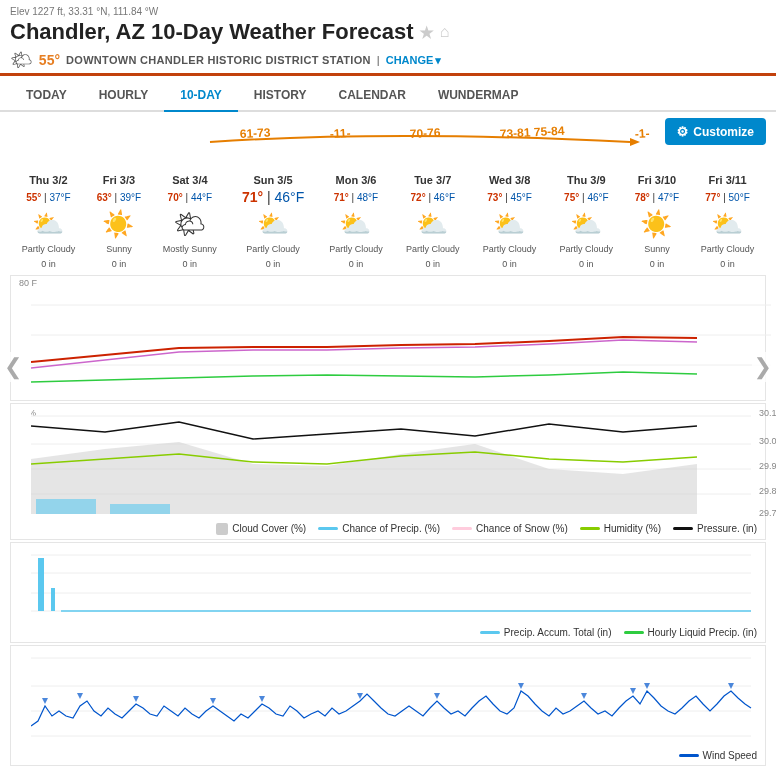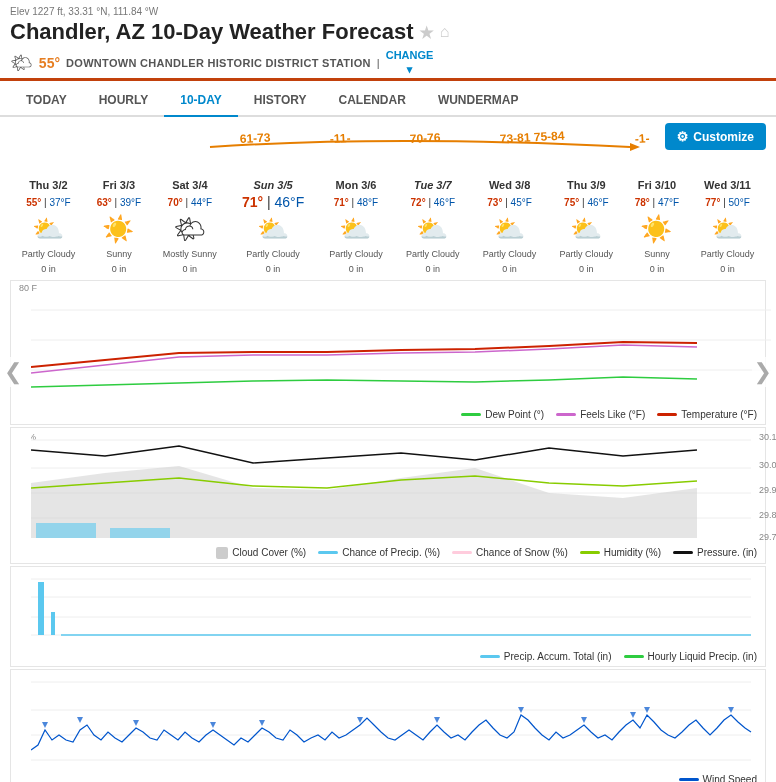--- a/index.html
+++ b/index.html
@@ -6,21 +6,21 @@
     body { font-family: Arial, sans-serif; background: #fff; width: 776px; font-size: 12px; color: #333; }
 
     .top-bar { padding: 6px 10px 2px; border-bottom: 3px solid #c2410c; }
     .elev { font-size: 10px; color: #777; margin-bottom: 2px; }
     .city-title { font-size: 22px; font-weight: bold; color: #222; display: flex; align-items: center; gap: 6px; }
     .star-icon { color: #ccc; font-size: 16px; }
     .home-icon { color: #ccc; font-size: 16px; }
     .station-row { display: flex; align-items: center; gap: 6px; margin-top: 4px; font-size: 11px; color: #555; }
     .temp-badge { color: #e67e22; font-weight: bold; font-size: 14px; }
     .station-name { color: #555; font-weight: bold; letter-spacing: 0.3px; }
-    .change-link { color: #0088cc; font-weight: bold; font-size: 11px; cursor: pointer; display: flex; align-items: center; gap: 2px; flex-direction: column; }
+    .change-link { color: #0088cc; font-weight: bold; font-size: 11px; cursor: pointer; display: flex; align-items: center; gap: 2px; }
     .sun-icon { font-size: 18px; }
 
     .nav-tabs { display: flex; border-bottom: 2px solid #ddd; padding: 0 10px; margin-top: 4px; }
     .nav-tab { padding: 8px 16px; font-size: 12px; font-weight: bold; color: #555; cursor: pointer; border-bottom: 2px solid transparent; margin-bottom: -2px; }
     .nav-tab.active { color: #0088cc; border-bottom: 2px solid #0088cc; }
 
     .content-area { padding: 6px 10px; position: relative; }
 
     .customize-btn { position: absolute; right: 10px; top: 6px; background: #0088cc; color: #fff; border: none; border-radius: 4px; padding: 6px 12px; font-size: 12px; font-weight: bold; cursor: pointer; display: flex; align-items: center; gap: 5px; z-index: 10; }
     .customize-btn .gear { font-size: 13px; }
@@ -86,27 +86,27 @@
     <span class="gear">⚙</span>
     <span>Customize</span>
   </button>
 
   <table class="days-table" style="margin-top:55px;">
     <tbody id="days-tbody">
         <tr>
           <td style="font-weight:bold;font-size:11px;color:#333;text-align:center;padding:1px 2px;">Thu 3/2</td>
           <td style="font-weight:bold;font-size:11px;color:#333;text-align:center;padding:1px 2px;">Fri 3/3</td>
           <td style="font-weight:bold;font-size:11px;color:#333;text-align:center;padding:1px 2px;">Sat 3/4</td>
-          <td style="font-weight:bold;font-size:11px;color:#333;text-align:center;padding:1px 2px;font-style:italic;">Sun 3/5</td>
+          <td style="font-weight:bold;font-size:11px;color:#333;text-align:center;padding:1px 2px;">Sun 3/5</td>
           <td style="font-weight:bold;font-size:11px;color:#333;text-align:center;padding:1px 2px;">Mon 3/6</td>
-          <td style="font-weight:bold;font-size:11px;color:#333;text-align:center;padding:1px 2px;font-style:italic;">Tue 3/7</td>
+          <td style="font-weight:bold;font-size:11px;color:#333;text-align:center;padding:1px 2px;">Tue 3/7</td>
           <td style="font-weight:bold;font-size:11px;color:#333;text-align:center;padding:1px 2px;">Wed 3/8</td>
           <td style="font-weight:bold;font-size:11px;color:#333;text-align:center;padding:1px 2px;">Thu 3/9</td>
           <td style="font-weight:bold;font-size:11px;color:#333;text-align:center;padding:1px 2px;">Fri 3/10</td>
-          <td style="font-weight:bold;font-size:11px;color:#333;text-align:center;padding:1px 2px;">Wed 3/11</td>
+          <td style="font-weight:bold;font-size:11px;color:#333;text-align:center;padding:1px 2px;">Fri 3/11</td>
         </tr>
         <tr>
           <td style="text-align:center;font-size:10px;"><span style="color:#cc3300;font-weight:bold;">55°</span> | <span style="color:#0055aa;">37°F</span></td>
           <td style="text-align:center;font-size:10px;"><span style="color:#cc3300;font-weight:bold;">63°</span> | <span style="color:#0055aa;">39°F</span></td>
           <td style="text-align:center;font-size:10px;"><span style="color:#cc3300;font-weight:bold;">70°</span> | <span style="color:#0055aa;">44°F</span></td>
           <td style="text-align:center;font-size:14px;"><span style="color:#cc3300;font-weight:bold;">71°</span> | <span style="color:#0055aa;">46°F</span></td>
           <td style="text-align:center;font-size:10px;"><span style="color:#cc3300;font-weight:bold;">71°</span> | <span style="color:#0055aa;">48°F</span></td>
           <td style="text-align:center;font-size:10px;"><span style="color:#cc3300;font-weight:bold;">72°</span> | <span style="color:#0055aa;">46°F</span></td>
           <td style="text-align:center;font-size:10px;"><span style="color:#cc3300;font-weight:bold;">73°</span> | <span style="color:#0055aa;">45°F</span></td>
           <td style="text-align:center;font-size:10px;"><span style="color:#cc3300;font-weight:bold;">75°</span> | <span style="color:#0055aa;">46°F</span></td>
@@ -167,34 +167,20 @@
         <line x1="0" y1="15" x2="740" y2="15" stroke="#eee" stroke-width="1"></line>
         <line x1="0" y1="45" x2="740" y2="45" stroke="#eee" stroke-width="1"></line>
         <line x1="0" y1="75" x2="740" y2="75" stroke="#eee" stroke-width="1"></line>
 
         <polyline points="0,72 74,65 148,58 222,57 296,57 370,55 444,54 518,51 592,47 666,48" fill="none" stroke="#cc2200" stroke-width="2"></polyline>
 
         <polyline points="0,78 74,70 148,62 222,60 296,60 370,58 444,57 518,54 592,50 666,52" fill="none" stroke="#cc66cc" stroke-width="1.5" stroke-dasharray="none"></polyline>
 
         <polyline points="0,92 74,90 148,88 222,86 296,85 370,86 444,87 518,85 592,82 666,84" fill="none" stroke="#2ecc40" stroke-width="1.5"></polyline>
       </svg>
-      <div class="chart-legend">
-        <div class="legend-item">
-            <span class="legend-color" style="background:#2ecc40;"></span>
-            <span>Dew Point (°)</span>
-          </div>
-        <div class="legend-item">
-            <span class="legend-color" style="background:#cc66cc;"></span>
-            <span>Feels Like (°F)</span>
-          </div>
-        <div class="legend-item">
-            <span class="legend-color" style="background:#cc2200;"></span>
-            <span>Temperature (°F)</span>
-          </div>
-      </div>
     </div>
 
     <div style="border:1px solid #e5e5e5; background:#fff; margin-bottom:2px; position:relative;">
       <svg width="756" height="115" style="display:block;margin-left:20px;">
 
         <text x="-18" y="12" font-size="9" fill="#888">100%</text>
         <text x="-18" y="40" font-size="9" fill="#888">75%</text>
         <text x="-18" y="65" font-size="9" fill="#888">50%</text>
         <text x="-18" y="90" font-size="9" fill="#888">25%</text>
         <text x="-18" y="112" font-size="9" fill="#888">0%</text>

